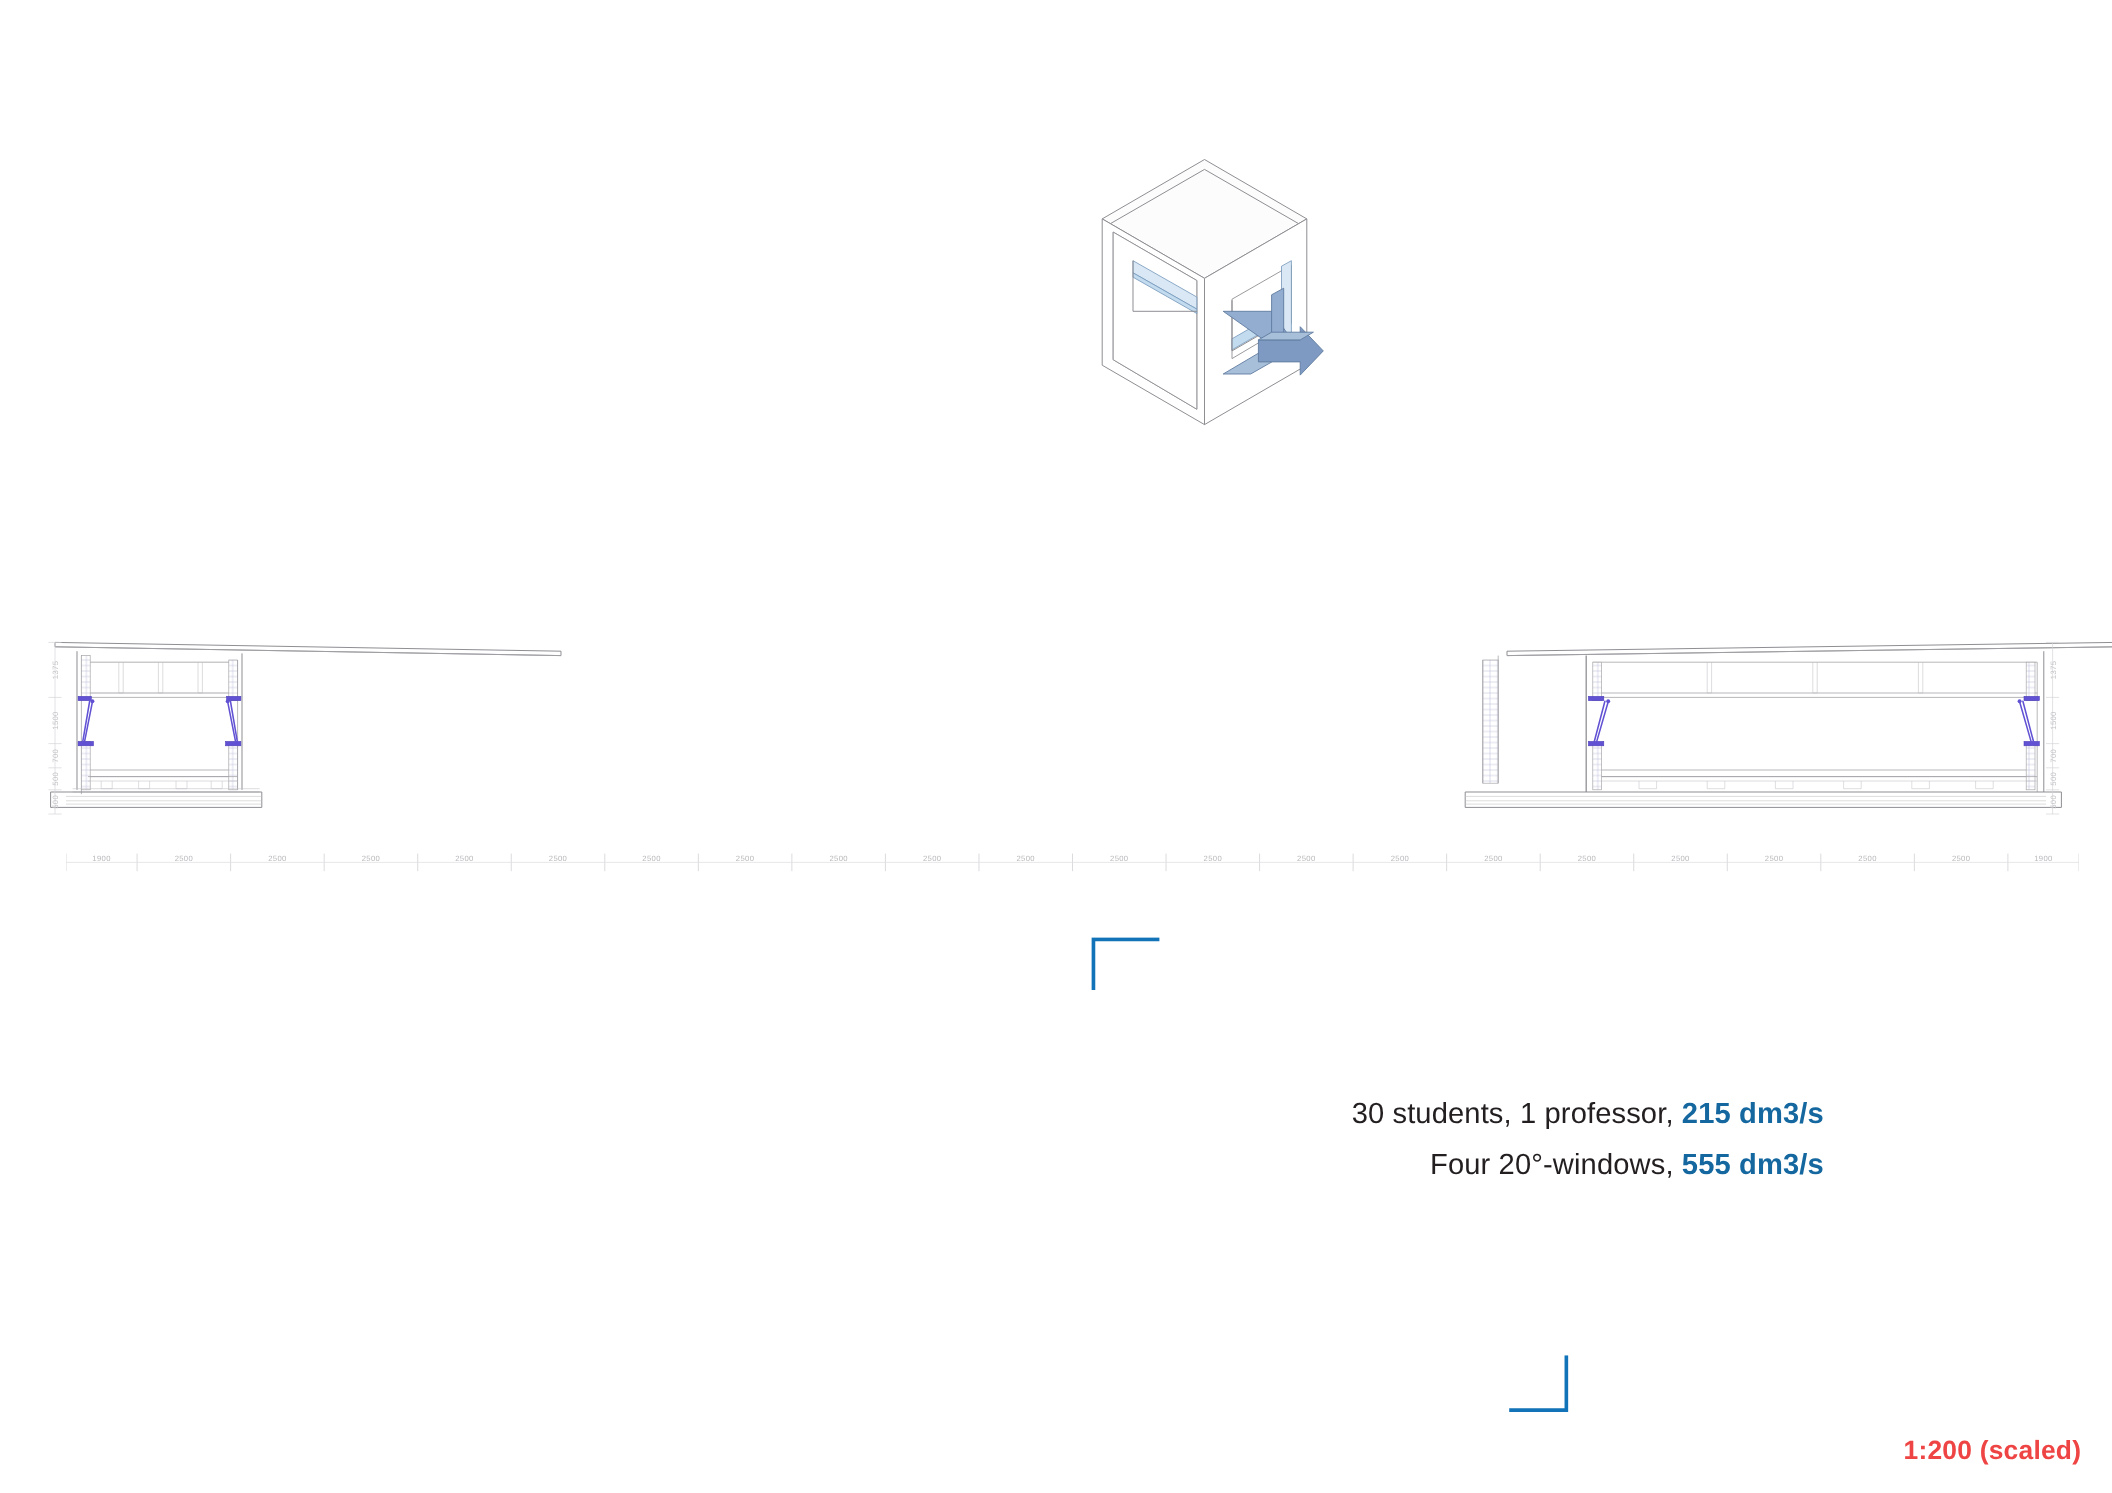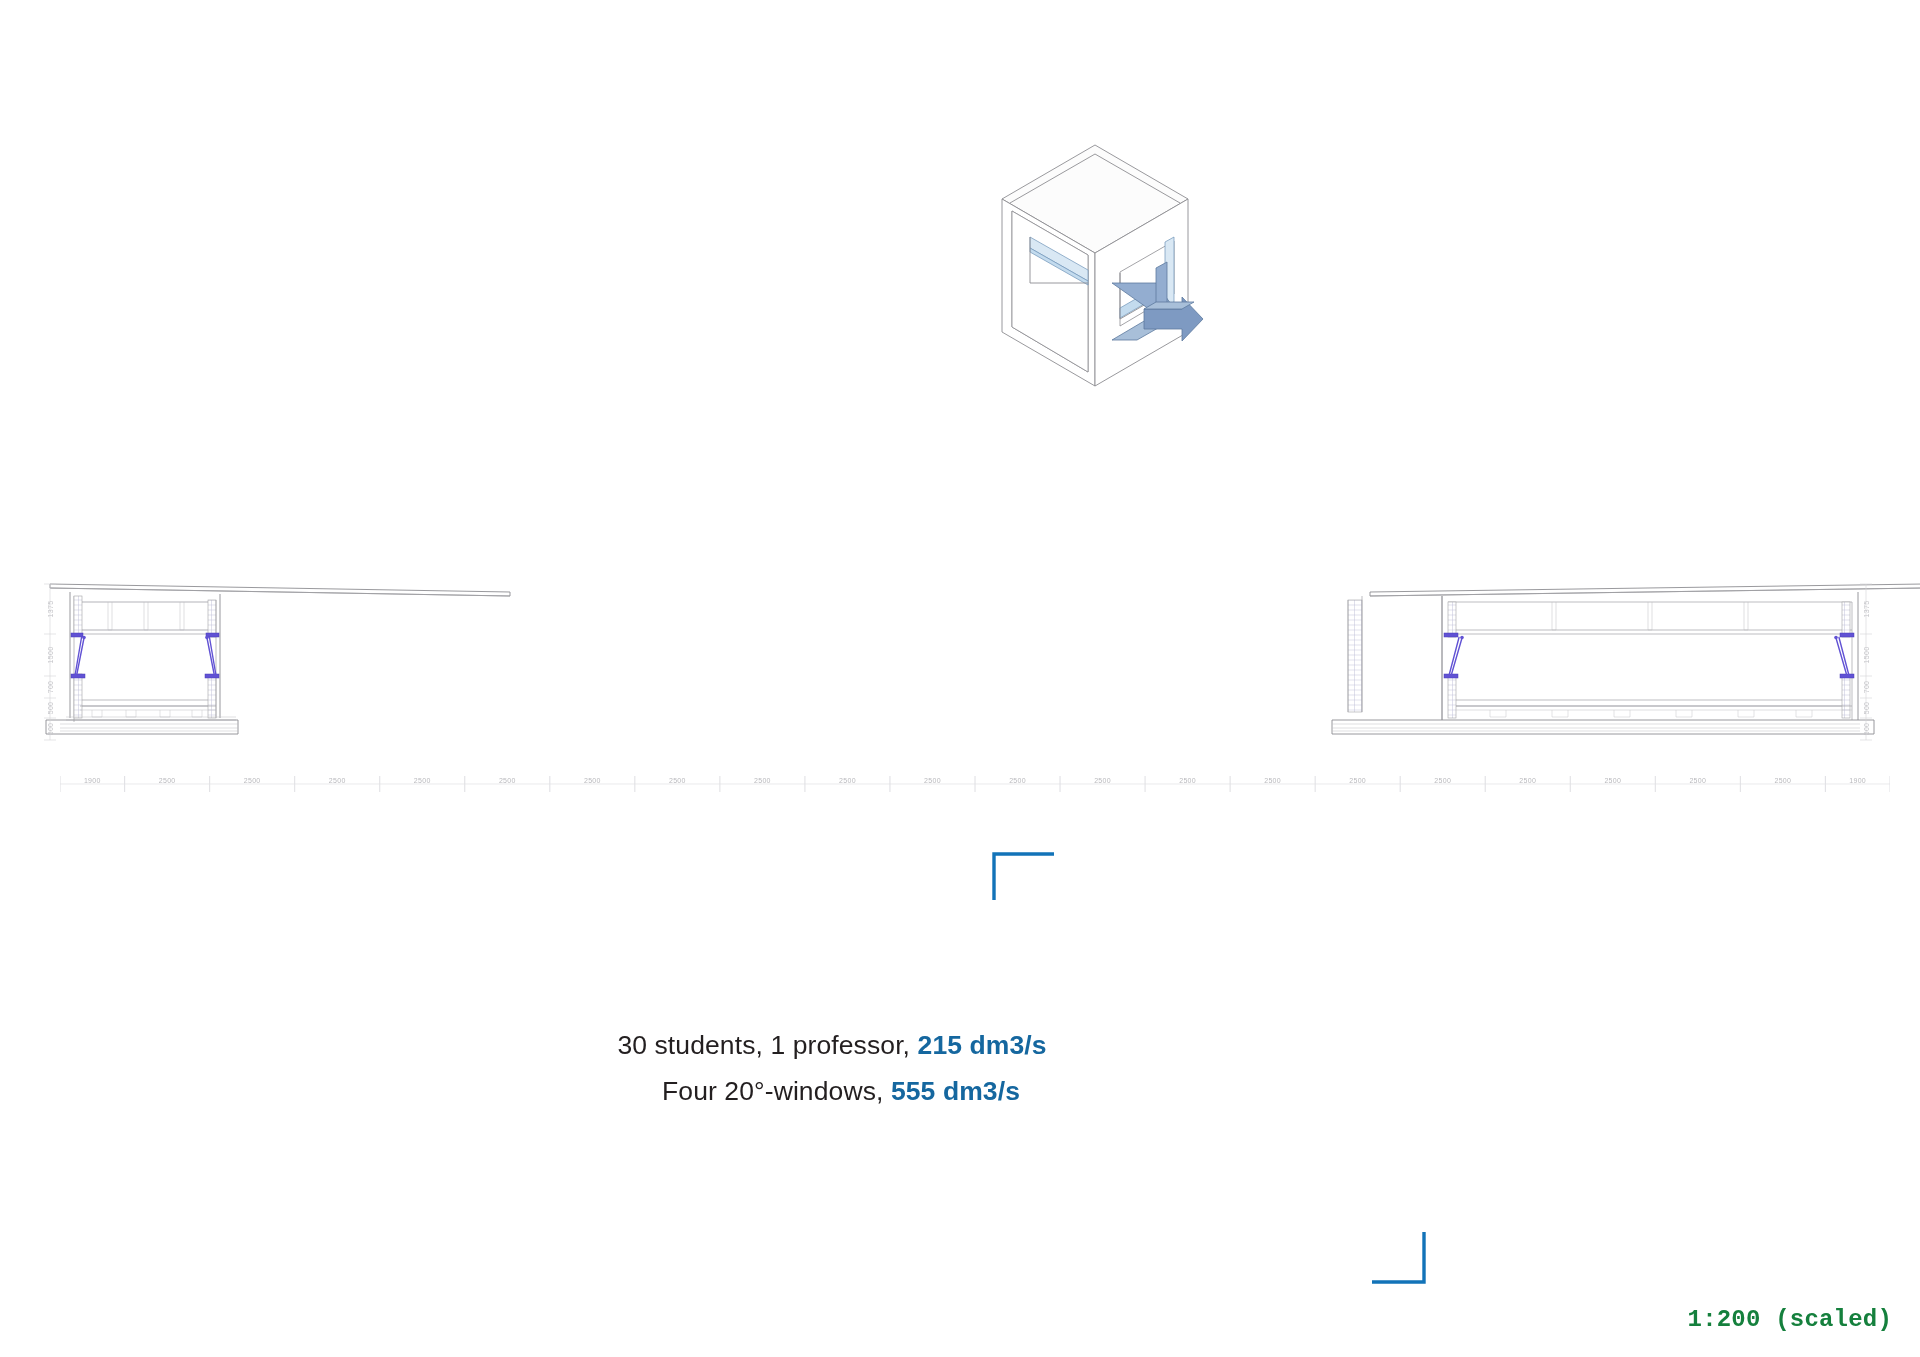--- a/index.html
+++ b/index.html
@@ -75,23 +75,23 @@
   .crop-bracket {
     position: absolute;
   }
   #crop-tl { left: 992px; top: 852px; width: 64px; height: 50px; }
   #crop-br { left: 1370px; top: 1232px; width: 56px; height: 52px; }
 
   
   #caption-block {
     position: absolute;
     left: 0;
-    top: 1022px;
+    top: 989px;
     width: 1658px;
-    text-align: center;
+    text-align: right;
   }
   .caption-line {
     font-size: 26.5px;
     line-height: 46px;
     letter-spacing: 0.1px;
     color: #231f20;
     white-space: nowrap;
   }
   .caption-line .val {
     font-weight: 700;
@@ -101,22 +101,21 @@
   #caption-line-2 { padding-left: 24px; }
 
   
   #scale-note {
     position: absolute;
     right: 28px;
     bottom: 24px;
     font-size: 24px;
     font-weight: 700;
     letter-spacing: 0.2px;
-    color: #15803d;
-    font-family: Liberation Mono, monospace;
+    color: #ef4444;
   }
 
   
   .dimtxt {
     font-family: "Liberation Sans", sans-serif;
     font-size: 7px;
     fill: #b9b9bd;
     letter-spacing: 0.3px;
   }
   .dimtxt-v {

